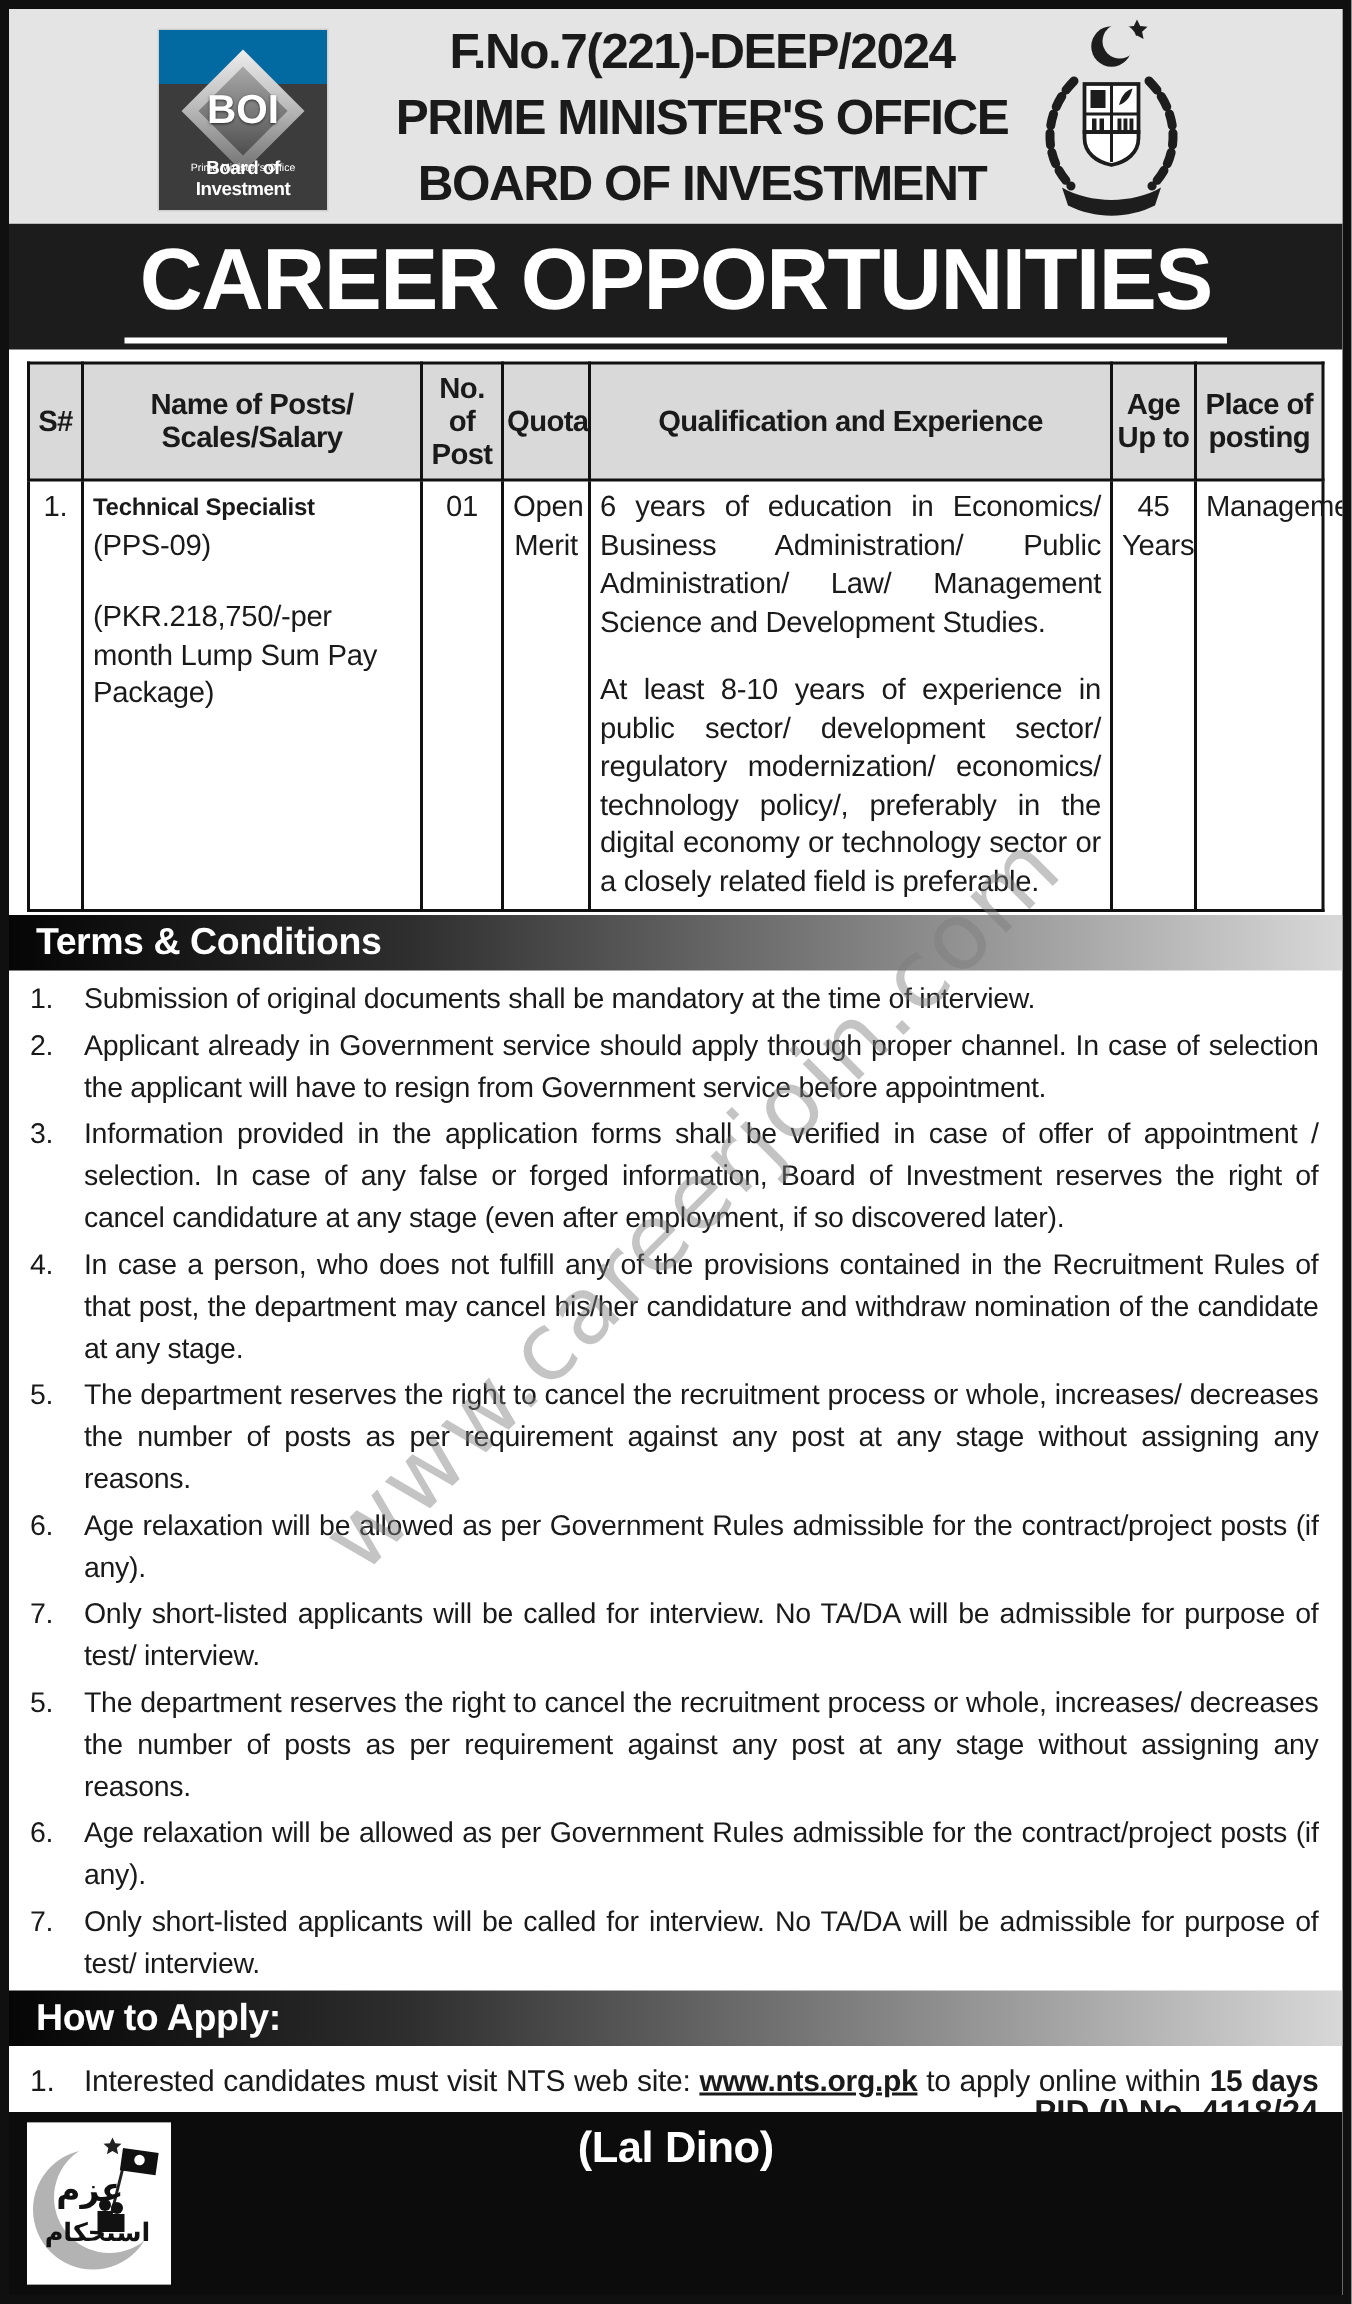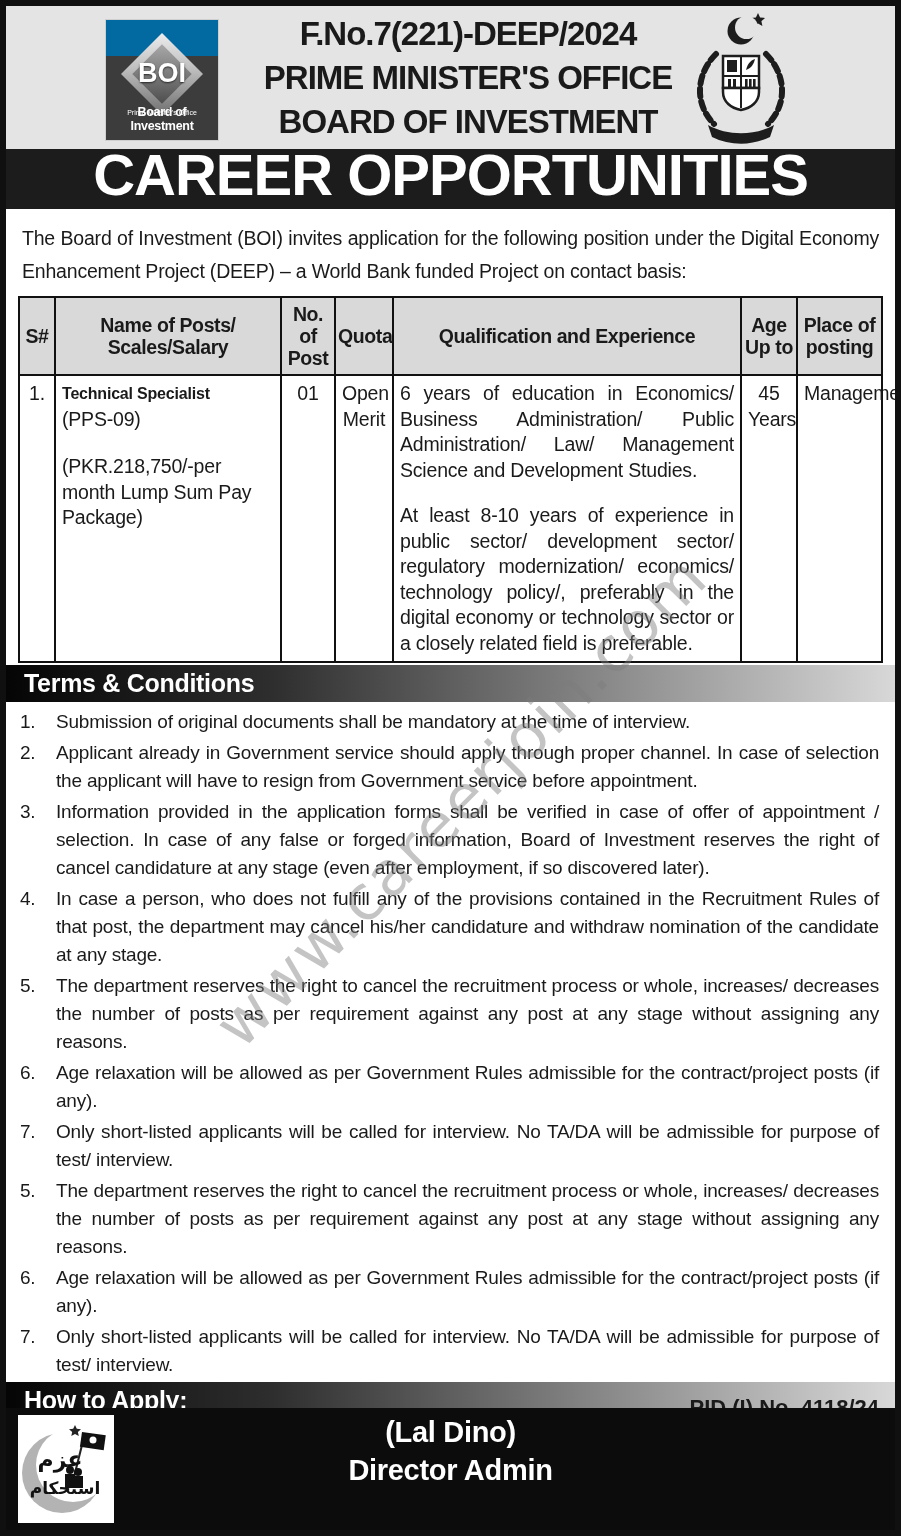--- a/index.html
+++ b/index.html
@@ -19,21 +19,21 @@
   .diamond-inner { position:absolute; inset:8px; background:linear-gradient(135deg,#a8a8a8,#4e4e4e); }
   .boi-abbr { position:absolute; left:0; right:0; top:54px; transform:translateY(-52%);
     text-align:center; color:#fff; font-weight:bold; font-size:27px; letter-spacing:0;
     text-shadow:0 1px 2px rgba(0,0,0,.65); }
   .boi-sub1 { position:absolute; left:0; right:0; bottom:24px; color:#fff; font-size:7px; text-align:center; letter-spacing:0; }
   .boi-sub2 { position:absolute; left:0; right:0; bottom:7px; color:#fff; font-size:12.5px; font-weight:bold; text-align:center; letter-spacing:-0.3px; }
   .header-text { position:absolute; left:230px; width:464px; top:6px; text-align:center;
     font-weight:bold; font-size:33px; line-height:44px; letter-spacing:-1px; white-space:nowrap; }
   .emblem { position:absolute; right:95px; top:2px; }
   
-  .banner { margin:0 0; height:60px; background:#1c1c1c; display:flex; align-items:center; justify-content:center; }
+  .banner { margin:0 0; height:84px; background:#1c1c1c; display:flex; align-items:center; justify-content:center; }
   .banner-text { color:#fff; font-size:58px; font-weight:bold; letter-spacing:-1px; white-space:nowrap;
     border-bottom:4px solid #fff; padding:0 10px 5px; }
   
   .intro { margin:13px 16px 0; font-size:19.5px; line-height:33px; text-align:justify; }
   
   .jobs-table { width:863px; margin:8px auto 0; border-collapse:collapse; table-layout:fixed; }
   .jobs-table th, .jobs-table td { border:2px solid #111; vertical-align:top; }
   .jobs-table th { background:#d9d9d9; font-size:19.5px; line-height:22px; padding:5px 2px;
     white-space:pre-line; text-align:center; vertical-align:middle; letter-spacing:-0.4px; }
   .jobs-table td { font-size:19.5px; line-height:25.5px; padding:5px 6px; }
@@ -109,21 +109,20 @@
         <rect x="67" y="71" width="2.6" height="9" fill="#1d1d1d"></rect>
         <rect x="71" y="71" width="2.6" height="9" fill="#1d1d1d"></rect>
       <path d="M26 117 C45 128 73 128 92 117 L88 129 C70 138 48 138 30 129 Z" fill="#1d1d1d"></path>
     </svg>
   </div>
 
   <div class="banner">
     <span class="banner-text">CAREER OPPORTUNITIES</span>
   </div>
 
-  <p class="intro">The Board of Investment (BOI) invites application for the following position under the Digital Economy Enhancement Project (DEEP) – a World Bank funded Project on contact basis:</p>
 
   <table class="jobs-table">
     <colgroup>
       <col style="width:36px">
         <col style="width:226px">
         <col style="width:54px">
         <col style="width:58px">
       <col style="width:348px">
         <col style="width:56px">
         <col style="width:85px">
@@ -232,19 +231,18 @@
       <circle cx="75" cy="25" r="3.5" fill="#ffffff"></circle>
       <circle cx="52" cy="55" r="4" fill="#111111"></circle>
       <circle cx="60" cy="57" r="4" fill="#111111"></circle>
       <path d="M47 59 h10 v14 h-10 z" fill="#111111"></path>
       <path d="M56 61 h9 v12 h-9 z" fill="#111111"></path>
       <text x="42" y="52" font-size="22" font-weight="bold" fill="#111111" text-anchor="middle" font-family="DejaVu Sans, sans-serif">عزم</text>
       <text x="47" y="79" font-size="17" font-weight="bold" fill="#111111" text-anchor="middle" font-family="DejaVu Sans, sans-serif">استحکام</text>
     </svg>
     <div class="footer-text">
       <div>(Lal Dino)</div>
-      <div>Director Admin</div>
     </div>
   </div>
 
   <div class="watermark">www.careerjoin.com</div>
 
 </div>
 
 </body></html>

